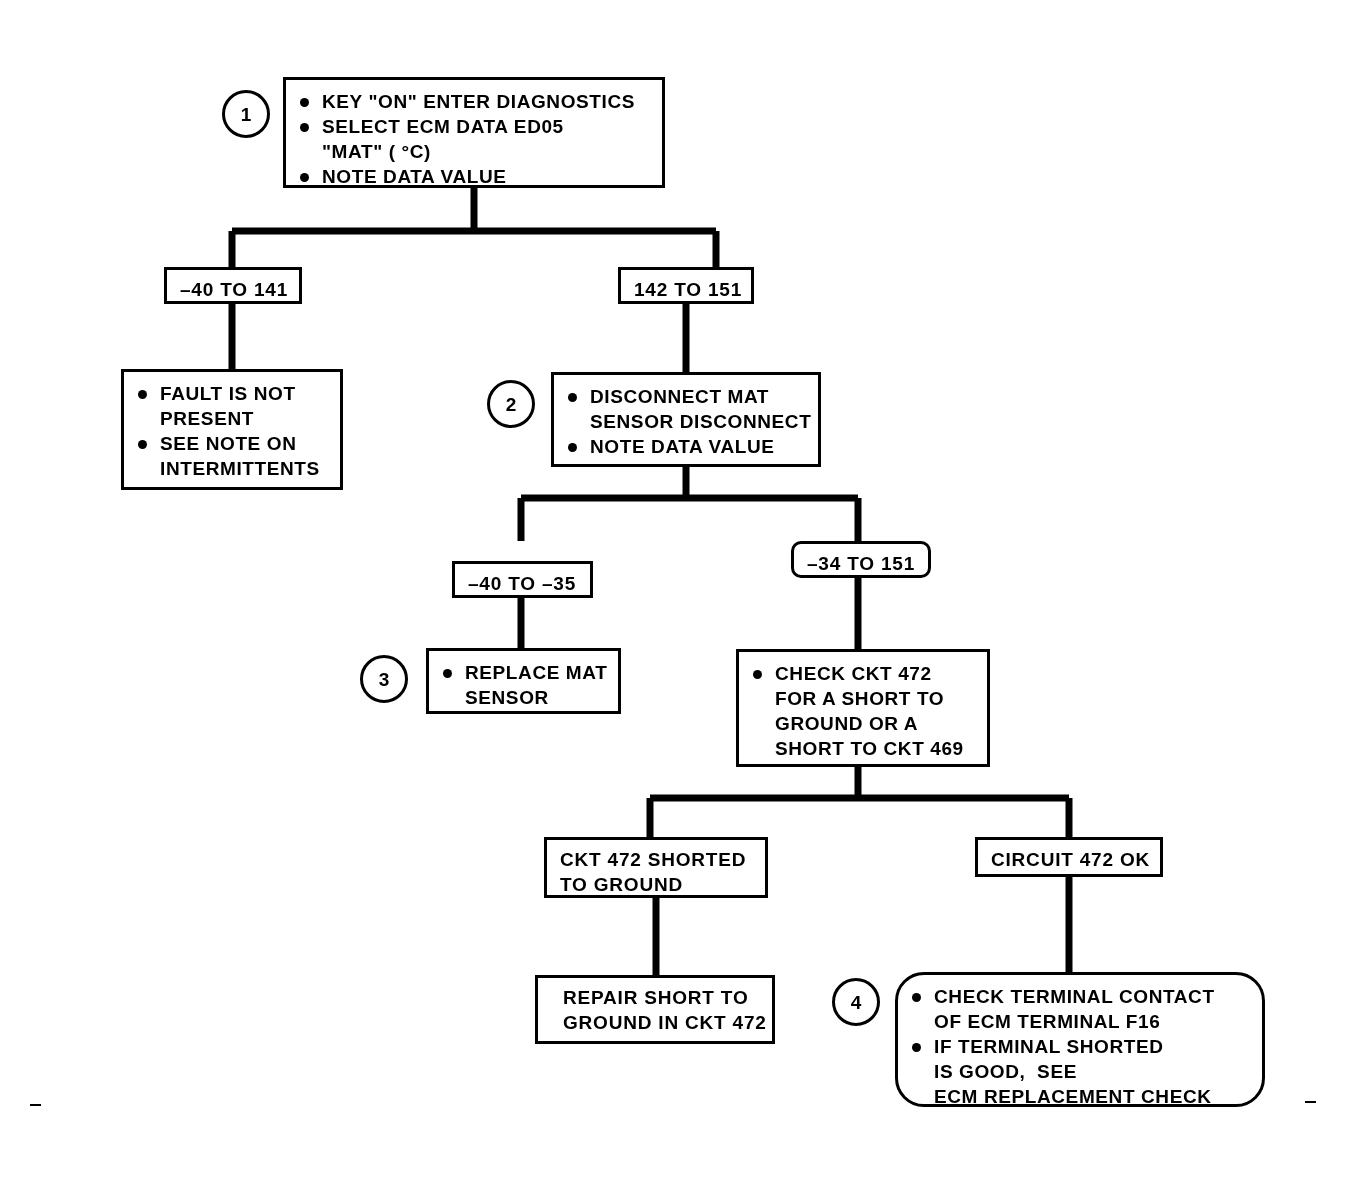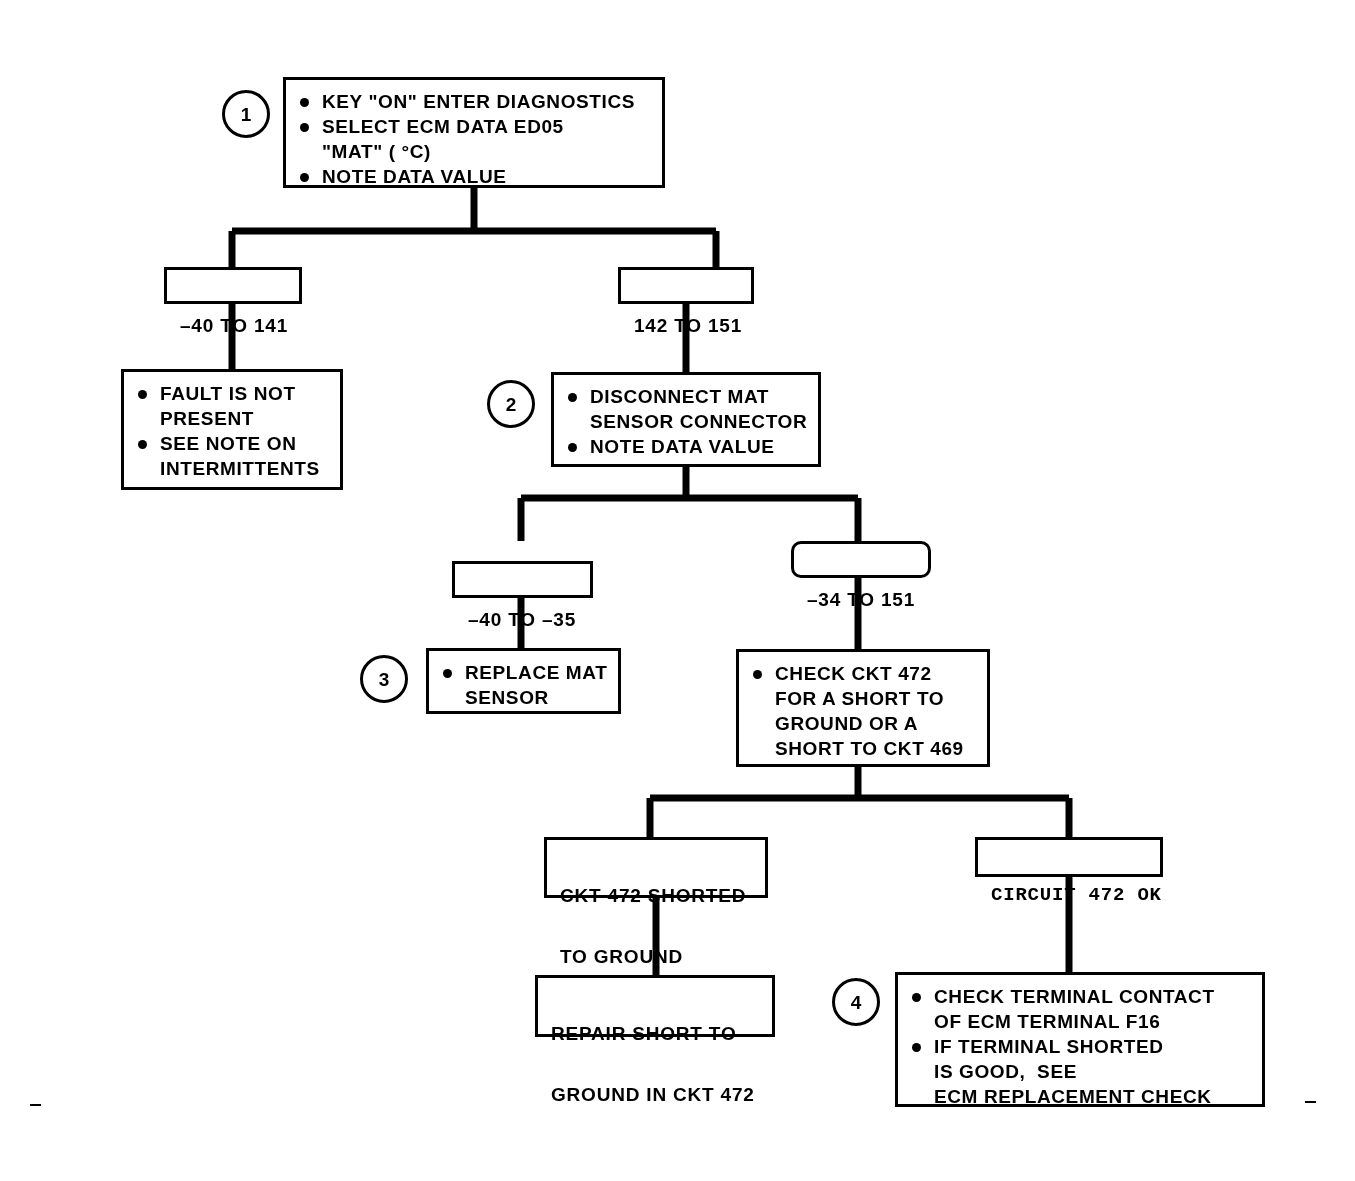--- a/index.html
+++ b/index.html
@@ -56,21 +56,20 @@
     background: #000;
   }
   .cont-line {
     padding-left: 24px;
   }
   .label-node .node-inner {
     padding: 7px 12px 6px 13px;
   }
   .label-node .line {
     letter-spacing: 0.8px;
-    margin-top: 36px;
   }
   .step-circle {
     position: absolute;
     width: 42px;
     height: 42px;
     border: 3px solid #000;
     border-radius: 50%;
     background: #fff;
     z-index: 3;
     display: flex;
@@ -162,21 +161,21 @@
     </div>
   </div>
 
   <div class="step-circle" style="left:487px; top:380px;">
     <span>2</span>
   </div>
 
   <div class="node" style="left:551px; top:372px; width:270px; height:95px;">
     <div class="node-inner">
       <span class="line bullet-line">DISCONNECT MAT</span>
-      <span class="line cont-line">SENSOR CONNECTOR</span>
+      <span class="line cont-line">SENSOR DISCONNECT</span>
       <span class="line bullet-line">NOTE DATA VALUE</span>
     </div>
   </div>
 
   <div class="node label-node" style="left:452px; top:561px; width:141px; height:37px;">
     <div class="node-inner">
       <span class="line">–40 TO –35</span>
     </div>
   </div>
 
@@ -206,38 +205,38 @@
     </div>
   </div>
 
   <div class="node label-node" style="left:544px; top:837px; width:224px; height:61px;">
     <div class="node-inner">
       <span class="line">CKT 472 SHORTED</span>
       <span class="line">TO GROUND</span>
     </div>
   </div>
 
-  <div class="node label-node" style="left:975px; top:837px; width:188px; height:40px;font-family:Liberation Mono, monospace;">
+  <div class="node label-node" style="left:975px; top:837px; width:188px; height:40px;">
     <div class="node-inner">
       <span class="line">CIRCUIT 472 OK</span>
     </div>
   </div>
 
-  <div class="node label-node" style="left:535px; top:975px; width:240px; height:62px;">
+  <div class="node label-node" style="left:535px; top:975px; width:240px; height:69px;padding-left:12px;">
     <div class="node-inner">
       <span class="line">REPAIR SHORT TO</span>
       <span class="line">GROUND IN CKT 472</span>
     </div>
   </div>
 
   <div class="step-circle" style="left:832px; top:978px;">
     <span>4</span>
   </div>
 
-  <div class="node" style="left:895px; top:972px; width:370px; height:135px;">
+  <div class="node" style="left:895px; top:972px; width:370px; height:135px;border-radius:29px;">
     <div class="node-inner">
       <span class="line bullet-line">CHECK TERMINAL CONTACT</span>
       <span class="line cont-line">OF ECM TERMINAL F16</span>
       <span class="line bullet-line">IF TERMINAL SHORTED</span>
       <span class="line cont-line">IS GOOD,  SEE</span>
       <span class="line cont-line">ECM REPLACEMENT CHECK</span>
     </div>
   </div>
 
   <div class="corner-tick" style="left:30px; top:1104px;"></div>

